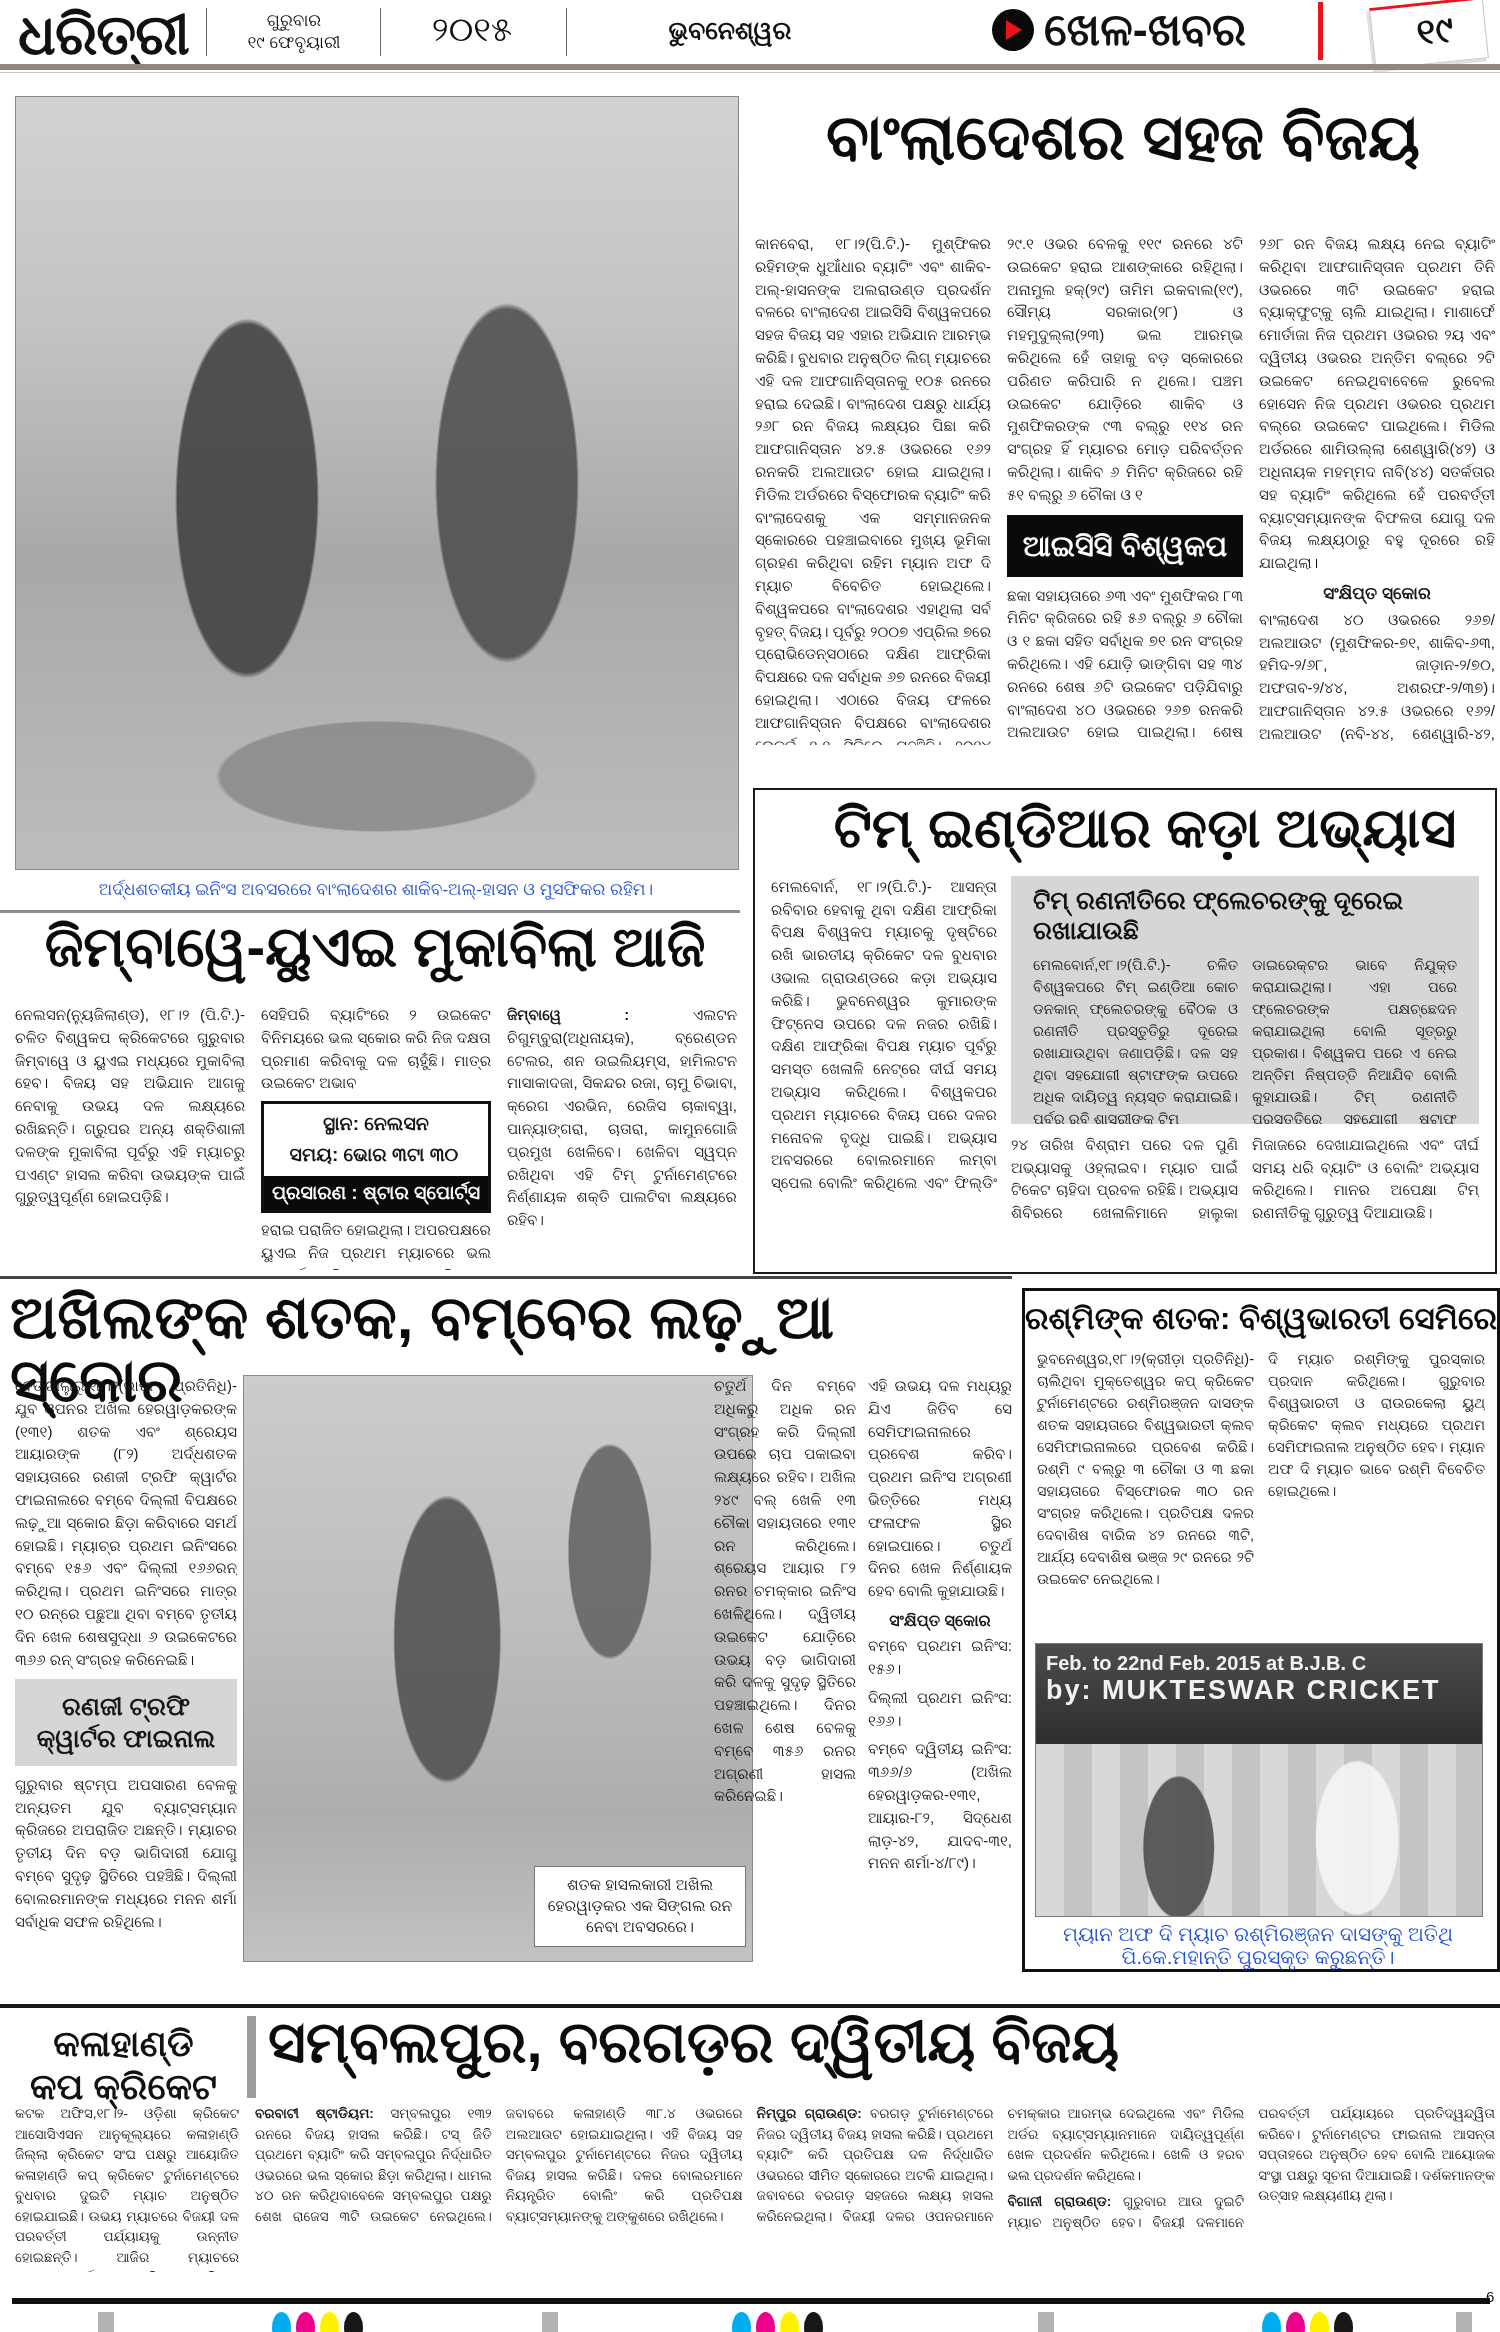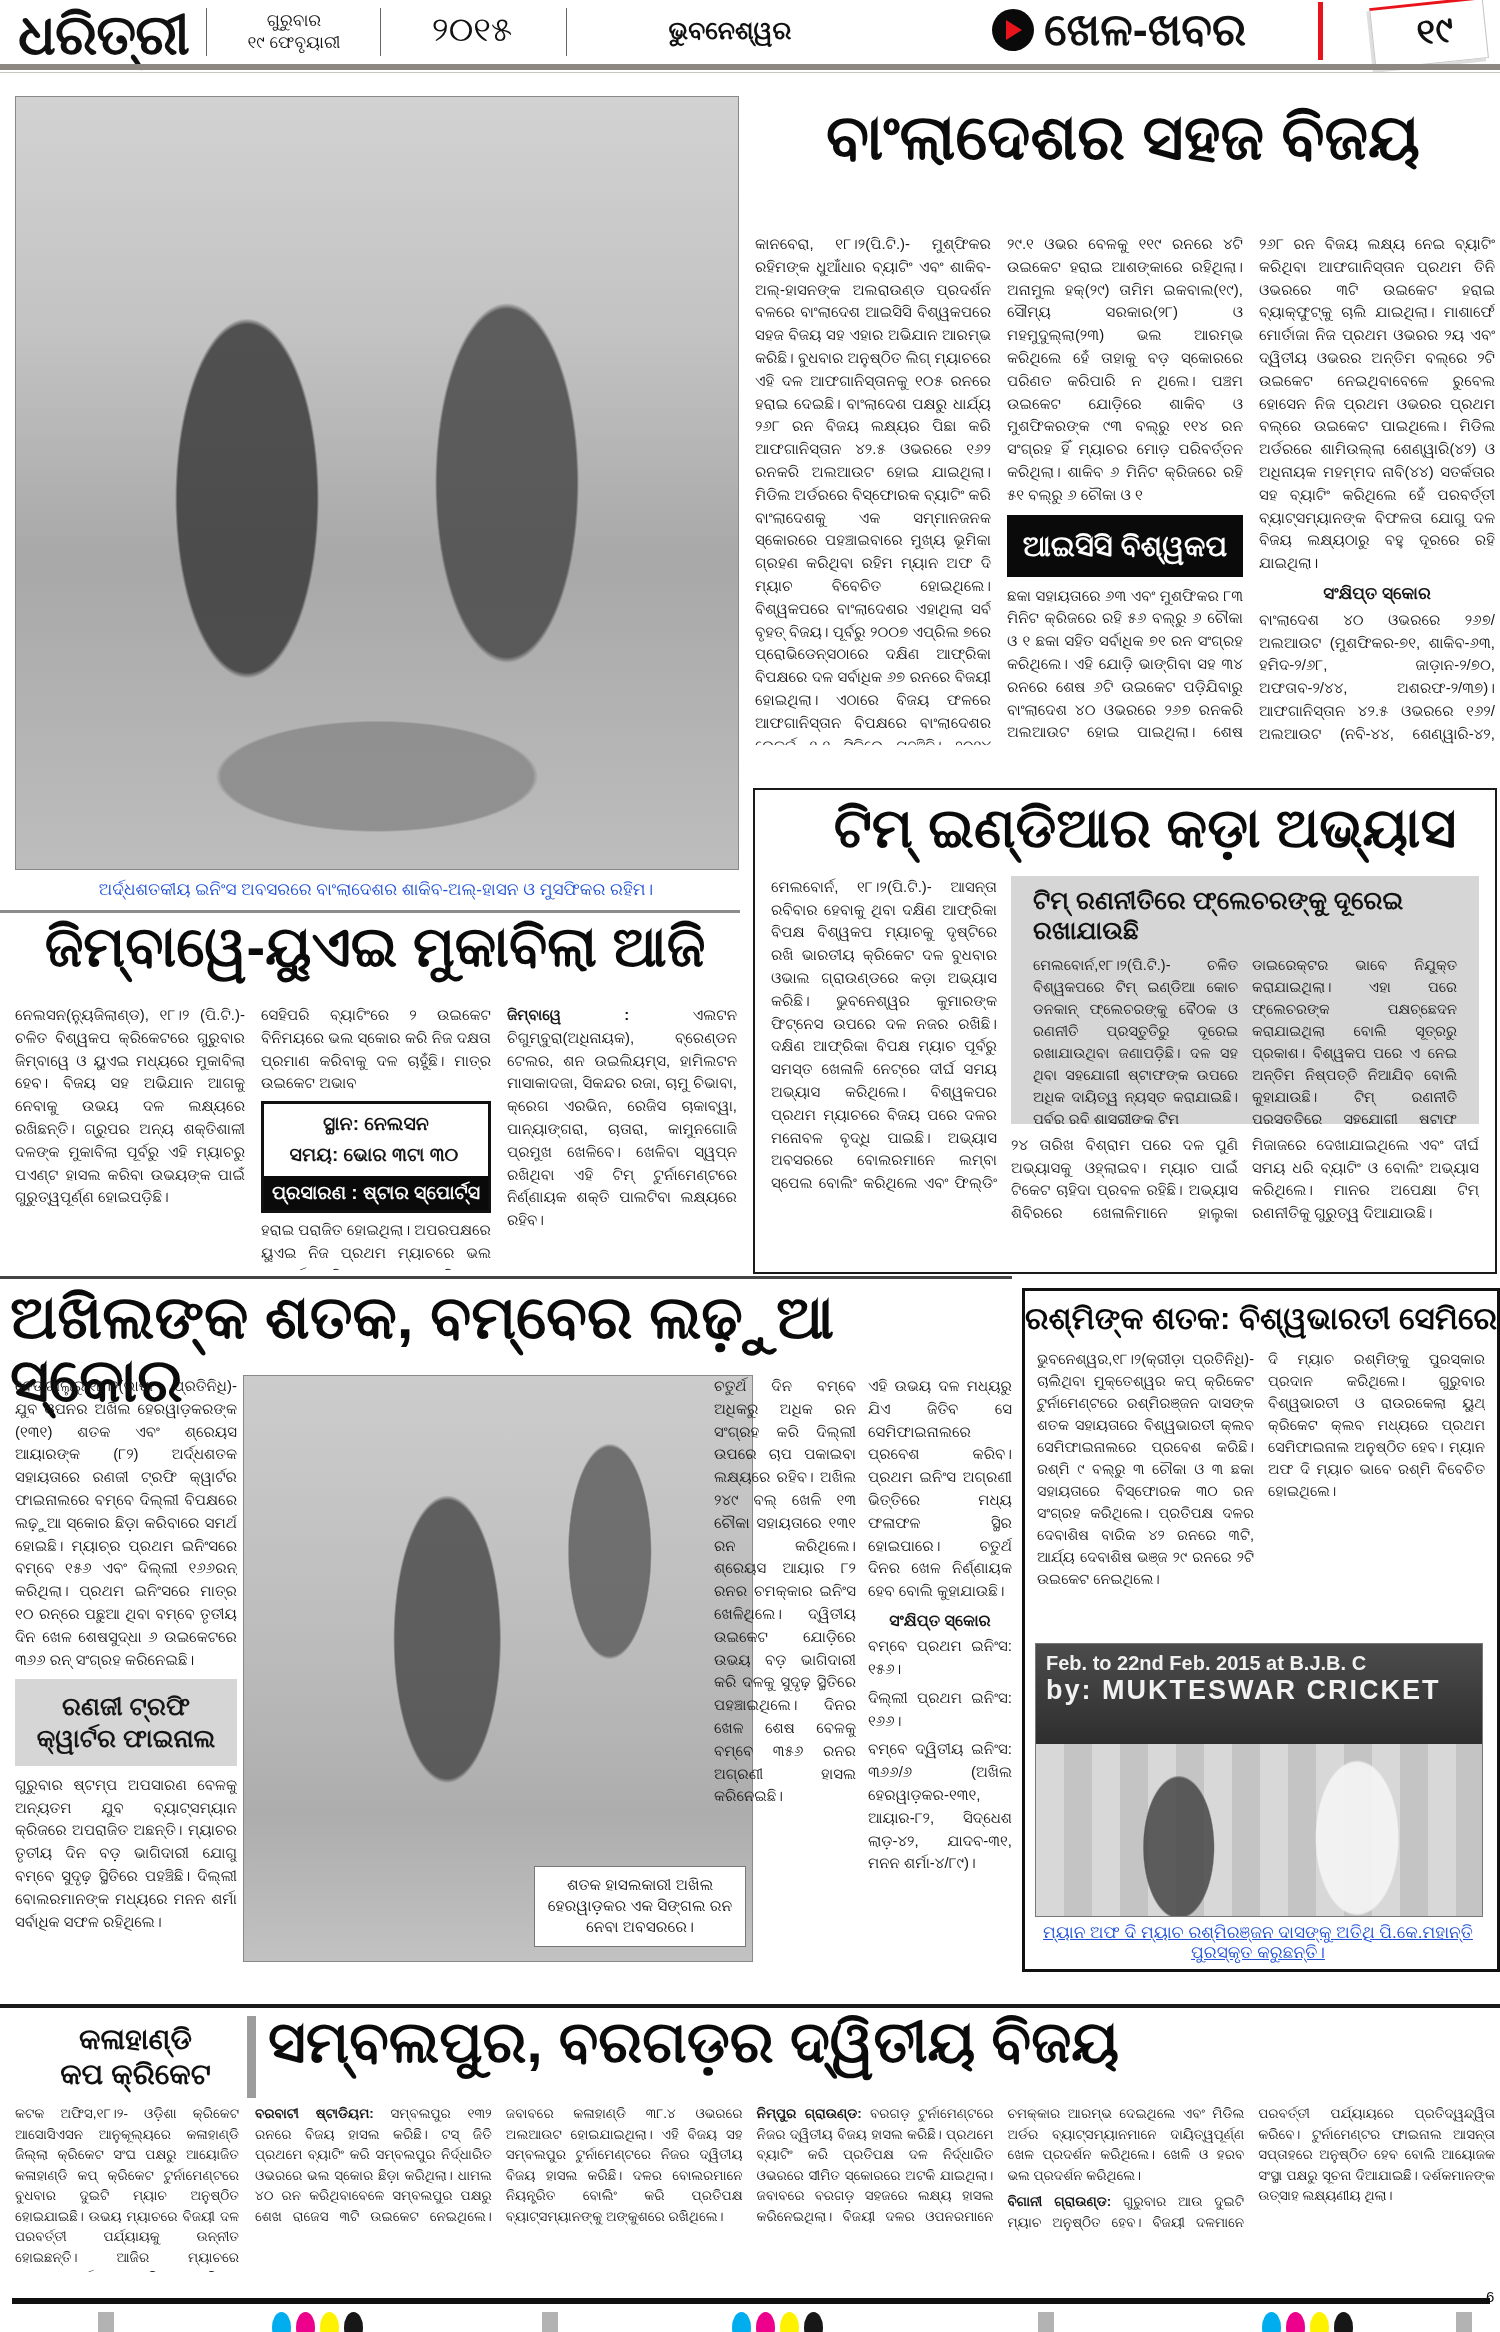--- a/index.html
+++ b/index.html
@@ -156,25 +156,25 @@
       <div style="height:84px;background:linear-gradient(180deg,#4c4c4c,#2e2e2e);color:#f2f2f2;padding:8px 10px;">
         <div class="b" style="font-size:20px;white-space:nowrap;">Feb. to 22nd Feb. 2015  at B.J.B. C</div>
         <div class="b" style="font-size:27px;letter-spacing:2px;white-space:nowrap;">by: MUKTESWAR CRICKET</div>
       </div>
       <div style="height:188px;background:
         radial-gradient(ellipse 60px 120px at 32% 55%, rgba(70,70,70,.85) 58%, rgba(70,70,70,0) 60%),
         radial-gradient(ellipse 70px 130px at 72% 50%, rgba(245,245,245,.9) 58%, rgba(245,245,245,0) 60%),
         repeating-linear-gradient(90deg,#d8d8d8 0 28px,#c4c4c4 28px 56px),
         linear-gradient(180deg,#cfcfcf,#bdbdbd);"></div>
     </div>
-    <div class="abs c caption" style="left:6px;top:632px;width:454px;font-size:17px;text-decoration:underline;">ମ୍ୟାନ ଅଫ ଦି ମ୍ୟାଚ ରଶ୍ମିରଞ୍ଜନ ଦାସଙ୍କୁ ଅତିଥି ପି.କେ.ମହାନ୍ତି ପୁରସ୍କୃତ କରୁଛନ୍ତି।</div>
+    <div class="abs c caption" style="left:6px;top:632px;width:454px;font-size:20px;">ମ୍ୟାନ ଅଫ ଦି ମ୍ୟାଚ ରଶ୍ମିରଞ୍ଜନ ଦାସଙ୍କୁ ଅତିଥି ପି.କେ.ମହାନ୍ତି ପୁରସ୍କୃତ କରୁଛନ୍ତି।</div>
   </div>
 
   <div class="abs" style="left:0;top:2004px;width:1500px;height:4px;background:#1a1a1a;"></div>
-  <div class="abs c b" style="left:28px;top:2022px;width:215px;font-size:29px;line-height:1.2;">
+  <div class="abs c b" style="left:16px;top:2022px;width:215px;font-size:36px;line-height:1.2;">
     <div>କଳାହାଣ୍ଡି</div>
     <div>କପ କ୍ରିକେଟ</div>
   </div>
   <div class="abs" style="left:247px;top:2016px;width:9px;height:82px;background:#9c9c9c;"></div>
   <div class="abs headline" style="left:268px;top:2012px;width:1228px;font-size:58px;">ସମ୍ବଲପୁର, ବରଗଡ଼ର ଦ୍ୱିତୀୟ ବିଜୟ</div>
 
   <div class="abs body-text" style="left:15px;top:2104px;width:224px;height:168px;font-size:13.5px;">କଟକ ଅଫିସ,୧୮।୨- ଓଡ଼ିଶା କ୍ରିକେଟ ଆସୋସିଏସନ ଆନୁକୂଲ୍ୟରେ କଳାହାଣ୍ଡି ଜିଲ୍ଲା କ୍ରିକେଟ ସଂଘ ପକ୍ଷରୁ ଆୟୋଜିତ କଳାହାଣ୍ଡି କପ୍ କ୍ରିକେଟ ଟୁର୍ନାମେଣ୍ଟରେ ବୁଧବାର ଦୁଇଟି ମ୍ୟାଚ ଅନୁଷ୍ଠିତ ହୋଇଯାଇଛି। ଉଭୟ ମ୍ୟାଚରେ ବିଜୟୀ ଦଳ ପରବର୍ତ୍ତୀ ପର୍ଯ୍ୟାୟକୁ ଉନ୍ନୀତ ହୋଇଛନ୍ତି। ଆଜିର ମ୍ୟାଚରେ ଉତ୍ତେଜନାପୂର୍ଣ୍ଣ ମୁକାବିଲା ଦେଖିବାକୁ ମିଳିଥିଲା।</div>
   <div class="abs body-text" style="left:255px;top:2104px;width:1240px;height:168px;font-size:13.5px;column-count:5;column-gap:14px;">
     <p><span class="b">ବରବାଟୀ ଷ୍ଟାଡିୟମ:</span><span> ସମ୍ବଲପୁର ୧୩୨ ରନରେ ବିଜୟ ହାସଲ କରିଛି। ଟସ୍ ଜିତି ପ୍ରଥମେ ବ୍ୟାଟିଂ କରି ସମ୍ବଲପୁର ନିର୍ଦ୍ଧାରିତ ଓଭରରେ ଭଲ ସ୍କୋର ଛିଡ଼ା କରିଥିଲା। ଧାମଲ ୪୦ ରନ କରିଥିବାବେଳେ ସମ୍ବଲପୁର ପକ୍ଷରୁ ଶେଖ ରାଜେସ ୩ଟି ଉଇକେଟ ନେଇଥିଲେ। ଜବାବରେ କଳାହାଣ୍ଡି ୩୮.୪ ଓଭରରେ ଅଲଆଉଟ ହୋଇଯାଇଥିଲା। ଏହି ବିଜୟ ସହ ସମ୍ବଲପୁର ଟୁର୍ନାମେଣ୍ଟରେ ନିଜର ଦ୍ୱିତୀୟ ବିଜୟ ହାସଲ କରିଛି। ଦଳର ବୋଲରମାନେ ନିୟନ୍ତ୍ରିତ ବୋଲିଂ କରି ପ୍ରତିପକ୍ଷ ବ୍ୟାଟ୍ସମ୍ୟାନଙ୍କୁ ଅଙ୍କୁଶରେ ରଖିଥିଲେ।</span></p>
     <p><span class="b">ନିମ୍ପୁର ଗ୍ରାଉଣ୍ଡ:</span><span> ବରଗଡ଼ ଟୁର୍ନାମେଣ୍ଟରେ ନିଜର ଦ୍ୱିତୀୟ ବିଜୟ ହାସଲ କରିଛି। ପ୍ରଥମେ ବ୍ୟାଟିଂ କରି ପ୍ରତିପକ୍ଷ ଦଳ ନିର୍ଦ୍ଧାରିତ ଓଭରରେ ସୀମିତ ସ୍କୋରରେ ଅଟକି ଯାଇଥିଲା। ଜବାବରେ ବରଗଡ଼ ସହଜରେ ଲକ୍ଷ୍ୟ ହାସଲ କରିନେଇଥିଲା। ବିଜୟୀ ଦଳର ଓପନରମାନେ ଚମକ୍କାର ଆରମ୍ଭ ଦେଇଥିଲେ ଏବଂ ମିଡିଲ ଅର୍ଡର ବ୍ୟାଟ୍ସମ୍ୟାନମାନେ ଦାୟିତ୍ୱପୂର୍ଣ୍ଣ ଖେଳ ପ୍ରଦର୍ଶନ କରିଥିଲେ। ଖେଳି ଓ ହରବ ଭଲ ପ୍ରଦର୍ଶନ କରିଥିଲେ।</span></p>

